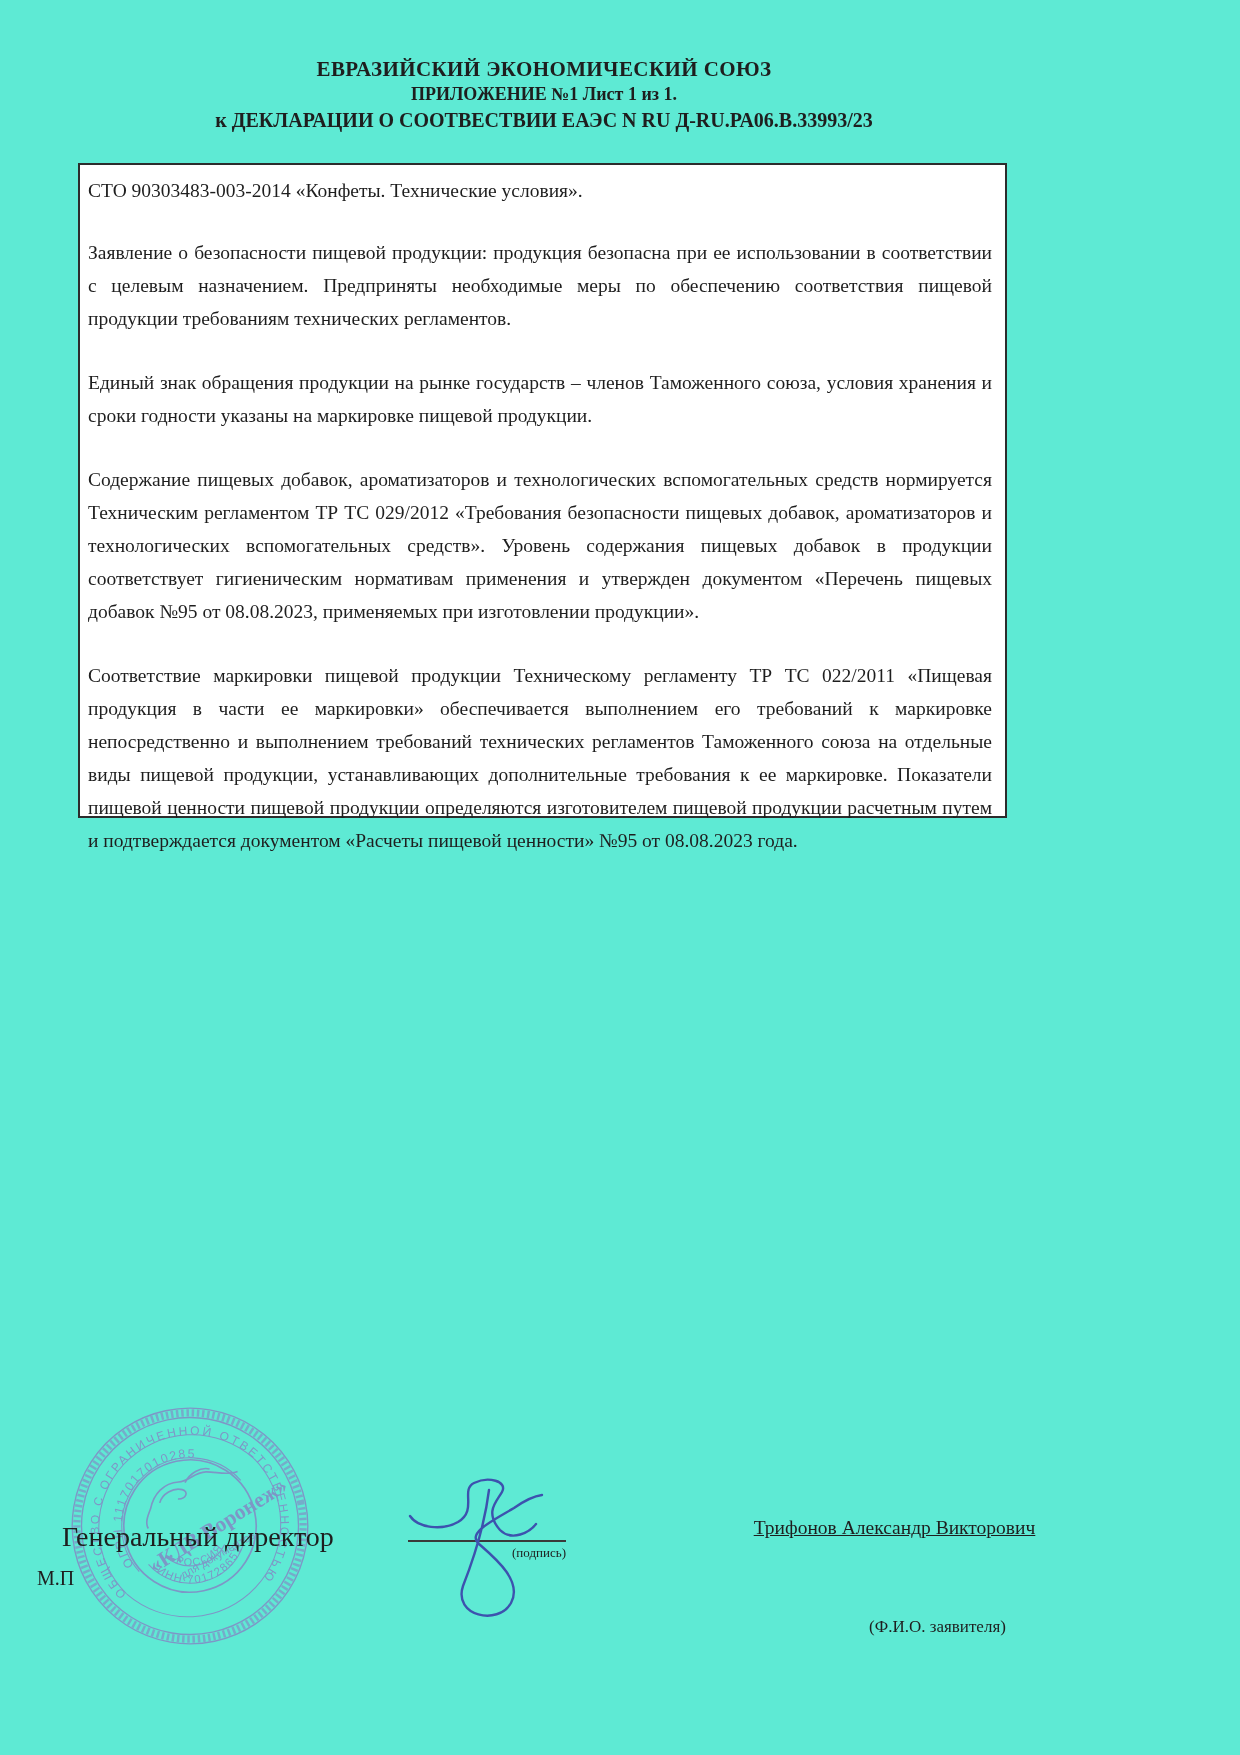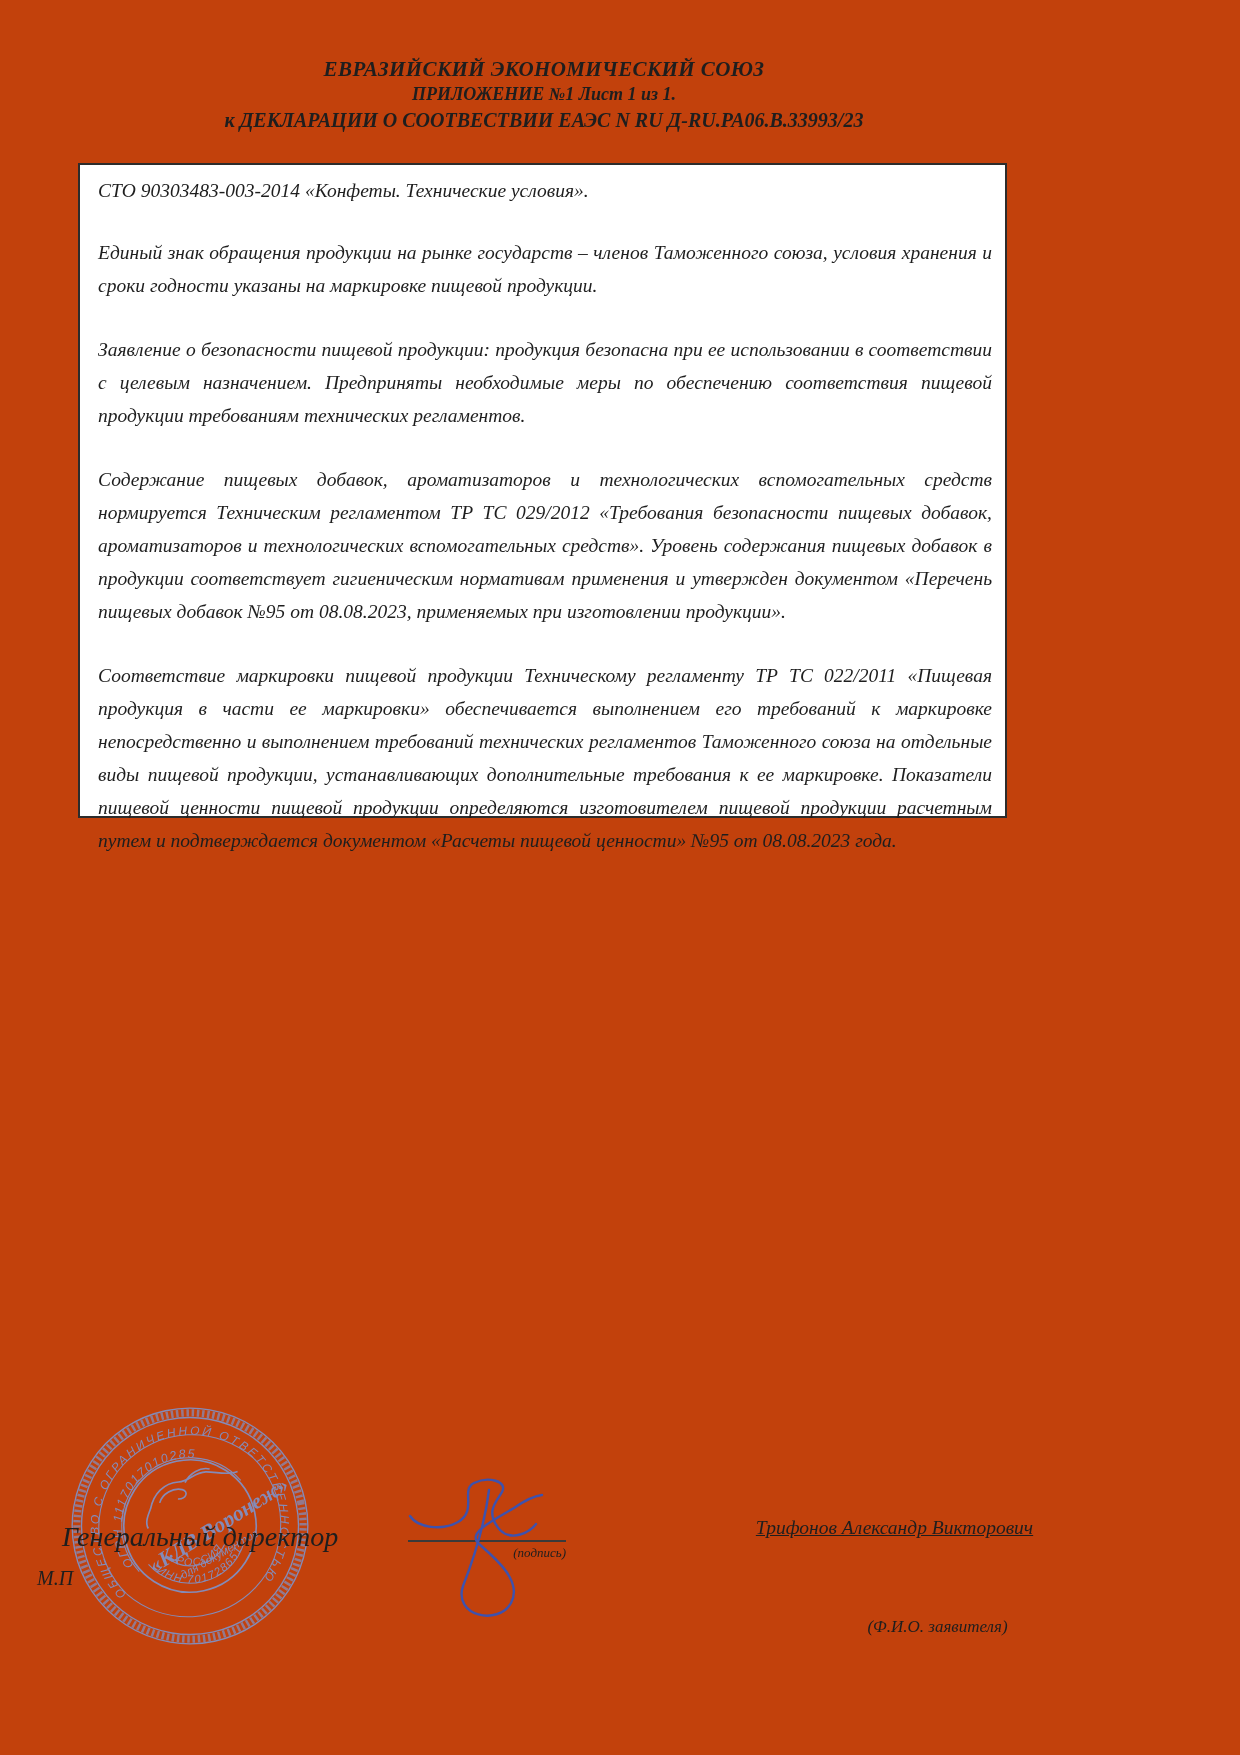--- a/index.html
+++ b/index.html
@@ -1,32 +1,31 @@
 <!DOCTYPE html>
 <html><head>
 <meta charset="utf-8">
 <style>
   html,body{margin:0;padding:0;background:#e9e9e9;}
   .page{
     position:relative;width:1240px;height:1755px;margin:0 auto;
-    background:#c2410c;overflow:hidden;
+    background:#5eead4;overflow:hidden;
     font-family:"Liberation Serif","DejaVu Serif",serif;
     color:#1e1e1e;
-    font-style:italic;
   }
   
   .doc-header{position:absolute;left:78px;top:56px;width:932px;text-align:center;}
   .doc-header .h1{font-size:21px;font-weight:bold;letter-spacing:.4px;line-height:26px;}
   .doc-header .h2{font-size:18px;font-weight:bold;line-height:25px;}
   .doc-header .h3{font-size:20px;font-weight:bold;line-height:26px;}
   
   .content-box{
     position:absolute;left:78px;top:163px;width:929px;height:655px;
     border:2px solid #2c2c2c;box-sizing:border-box;
-    padding:9px 13px 0 18px;background:#fff;
+    padding:9px 13px 0 8px;background:#fff;
   }
   .content-box p{
     margin:0 0 31px 0;font-size:19.5px;line-height:33px;
     text-align:justify;text-align-last:left;
   }
   .content-box p.first{margin-bottom:29px;}
   
   .director-label{position:absolute;left:38px;top:1521px;font-size:28px;z-index:3;margin-left:24px;}
   .mp-label{position:absolute;left:37px;top:1567px;font-size:20px;z-index:3;}
   .sign-line{position:absolute;left:408px;top:1540px;width:158px;border-top:2px solid #3a3a3a;z-index:2;}
@@ -45,22 +44,22 @@
 <div class="page">
 
   <div class="doc-header">
     <div class="h1">ЕВРАЗИЙСКИЙ ЭКОНОМИЧЕСКИЙ СОЮЗ</div>
     <div class="h2">ПРИЛОЖЕНИЕ №1 Лист 1 из 1.</div>
     <div class="h3">к ДЕКЛАРАЦИИ О СООТВЕСТВИИ ЕАЭС N RU Д-RU.РА06.В.33993/23</div>
   </div>
 
   <div class="content-box">
     <p class="first">СТО 90303483-003-2014 «Конфеты. Технические условия».</p>
+    <p>Заявление о безопасности пищевой продукции: продукция безопасна при ее использовании в соответствии с целевым назначением. Предприняты необходимые меры по обеспечению соответствия пищевой продукции требованиям технических регламентов.</p>
     <p>Единый знак обращения продукции на рынке государств – членов Таможенного союза, условия хранения и сроки годности указаны на маркировке пищевой продукции.</p>
-    <p>Заявление о безопасности пищевой продукции: продукция безопасна при ее использовании в соответствии с целевым назначением. Предприняты необходимые меры по обеспечению соответствия пищевой продукции требованиям технических регламентов.</p>
     <p>Содержание пищевых добавок, ароматизаторов и технологических вспомогательных средств нормируется Техническим регламентом ТР ТС 029/2012 «Требования безопасности пищевых добавок, ароматизаторов и технологических вспомогательных средств». Уровень содержания пищевых добавок в продукции соответствует гигиеническим нормативам применения и утвержден документом «Перечень пищевых добавок №95 от 08.08.2023, применяемых при изготовлении продукции».</p>
     <p>Соответствие маркировки пищевой продукции Техническому регламенту ТР ТС 022/2011 «Пищевая продукция в части ее маркировки» обеспечивается выполнением его требований к маркировке непосредственно и выполнением требований технических регламентов Таможенного союза на отдельные виды пищевой продукции, устанавливающих дополнительные требования к ее маркировке. Показатели пищевой ценности пищевой продукции определяются изготовителем пищевой продукции расчетным путем и подтверждается документом «Расчеты пищевой ценности» №95 от 08.08.2023 года.</p>
   </div>
 
   <svg class="stamp-svg" width="248" height="248" viewBox="0 0 240 240">
     <g transform="rotate(-12 120 120)" fill="none" stroke="#8091c6">
 
       <circle cx="120" cy="120" r="114" stroke-width="1.3"></circle>
       <circle cx="120" cy="120" r="105" stroke-width="1.3"></circle>
       <circle cx="120" cy="120" r="109.5" stroke-width="7" stroke-dasharray="2.4 2.6" opacity=".75"></circle>

